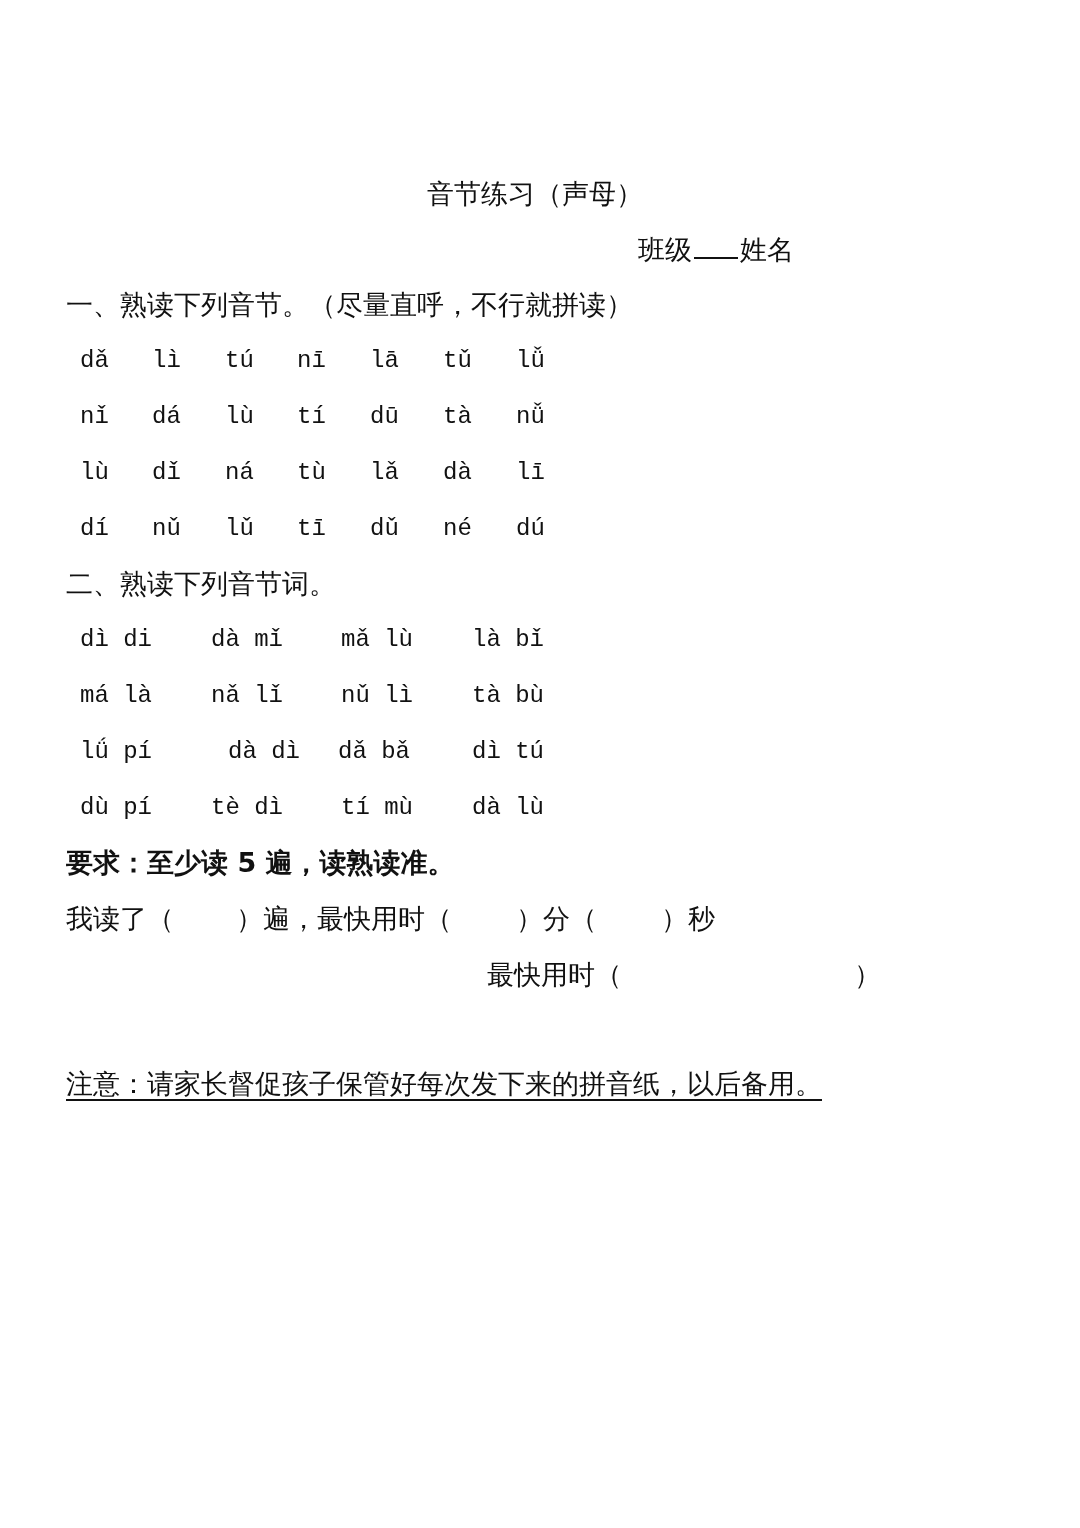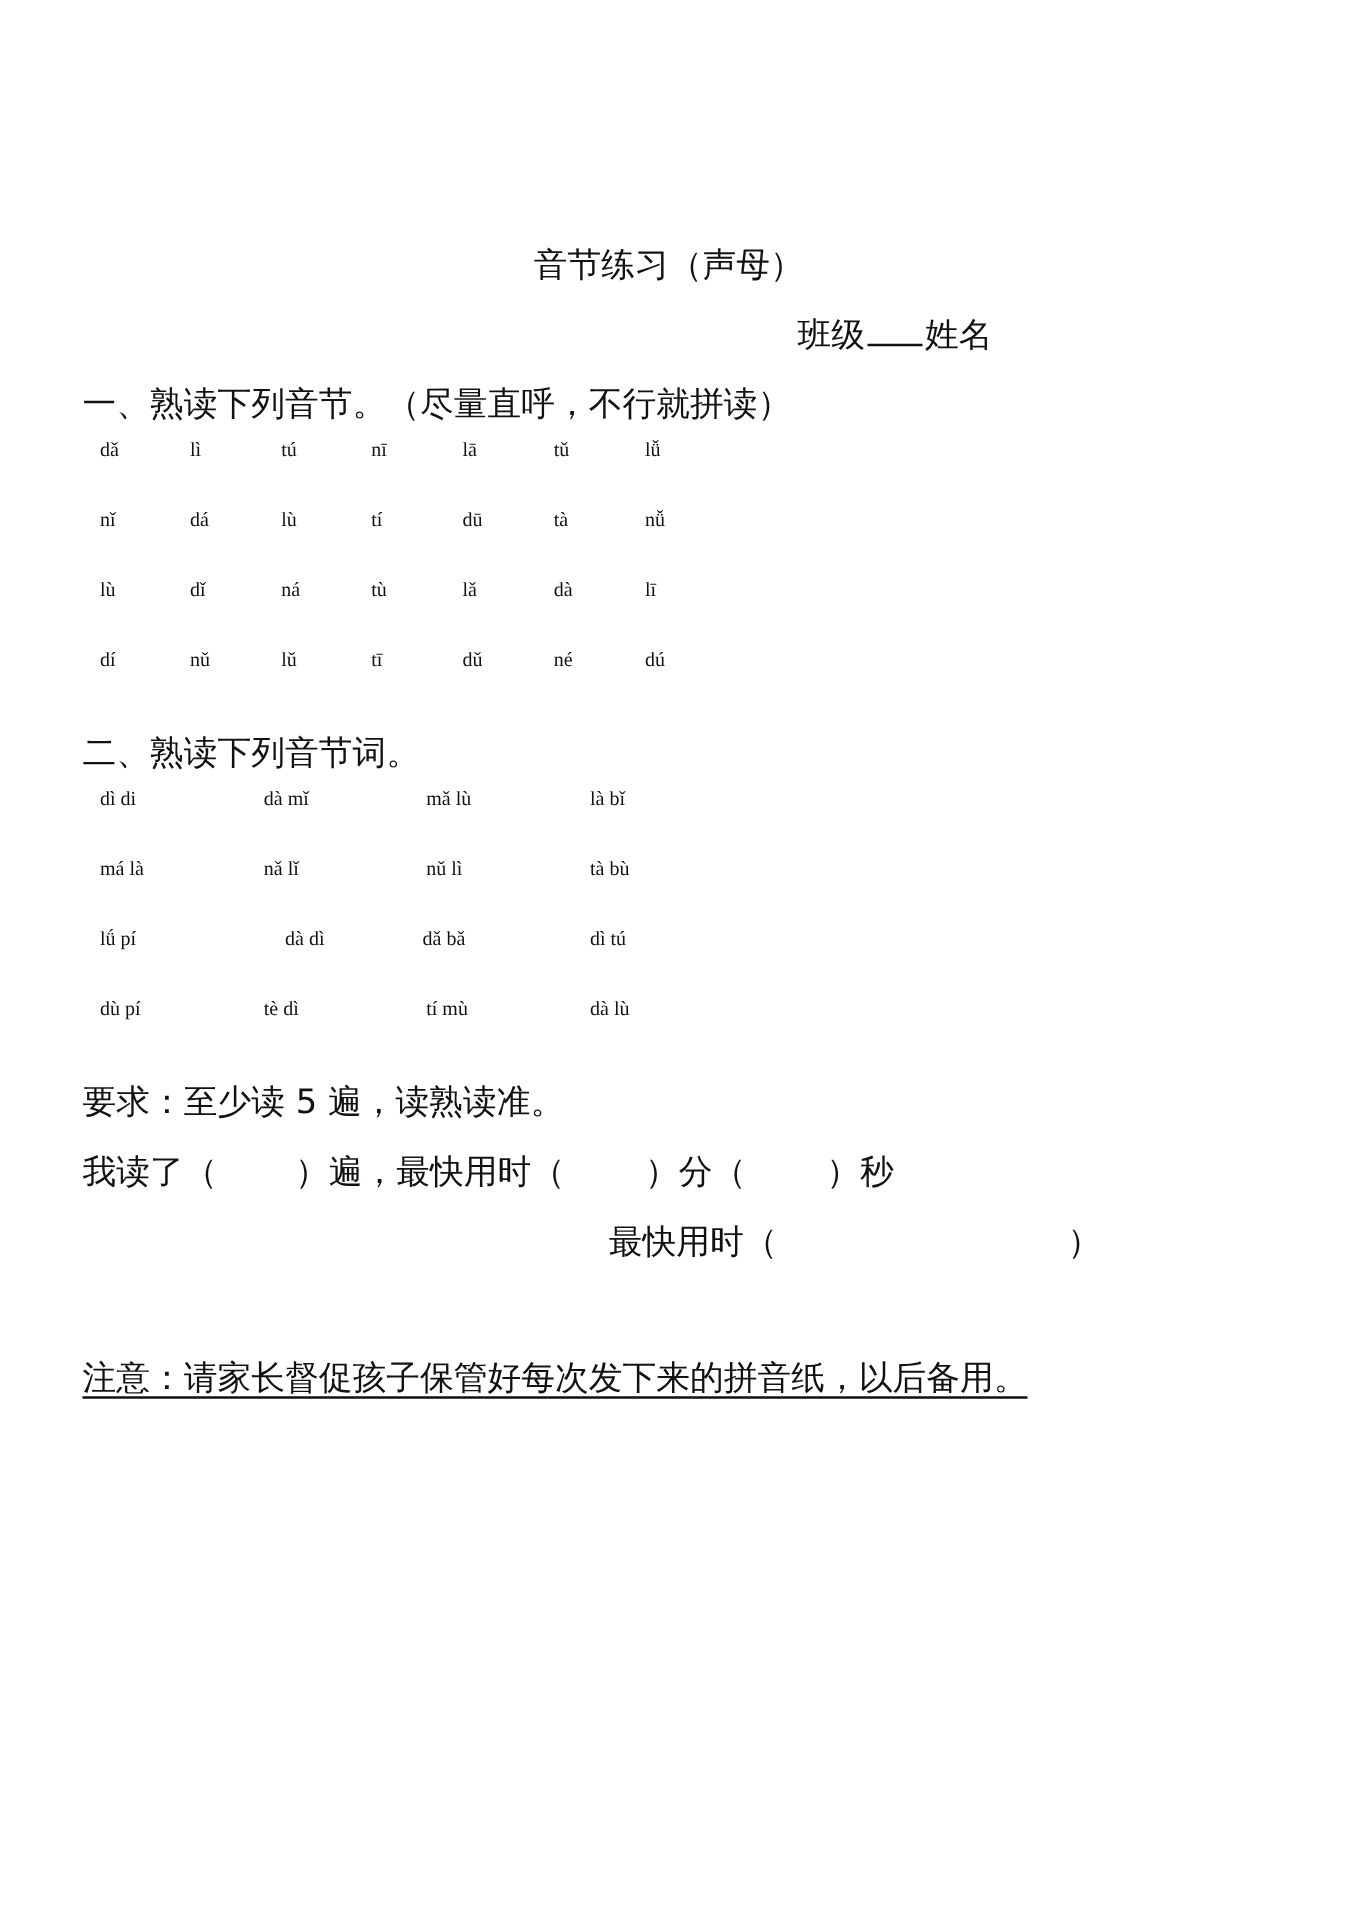--- a/index.html
+++ b/index.html
@@ -2,28 +2,28 @@
 <html><head>
 <meta charset="utf-8">
 <style>
   html, body { margin: 0; padding: 0; background: #ffffff; }
   body {
     width: 1080px; height: 1528px; position: relative; overflow: hidden;
     color: #111111;
     font-family: "DejaVu Serif", "Liberation Serif", serif;
   }
   .abs { position: absolute; white-space: nowrap; }
-  .cjk { font-family: "DejaVu Sans", "Liberation Sans", sans-serif; font-size: 27px; line-height: 36px; margin-top: 19px; }
+  .cjk { font-family: "DejaVu Sans", "Liberation Sans", sans-serif; font-size: 27px; line-height: 36px; }
   .title { left: 427px; top: 176px; }
   .classname { left: 638px; top: 232px; }
   .blank-line { display: inline-block; width: 44px; border-bottom: 2px solid #111; height: 24px; vertical-align: baseline; margin: 0 2px; }
   .heading { left: 66px; }
   .pinyin-grid { position: absolute; left: 80px; }
   .pinyin-row { position: absolute; left: 0; height: 40px; white-space: nowrap; }
-  .py { position: absolute; top: 0; font-family: Liberation Serif, serif; font-size: 16px; line-height: 40px; }
+  .py { position: absolute; top: 0; font-family: Liberation Mono, monospace; font-size: 24px; line-height: 40px; }
   .note { left: 66px; top: 1066px; text-decoration: underline; text-underline-offset: 6px; }
   .paren-gap { display: inline-block; }
 </style>
 </head>
 <body>
 
 <div class="abs cjk title">音节练习（声母）</div>
 
 <div class="abs cjk classname">
   <span>班级</span><span class="blank-line"></span><span>姓名</span>
@@ -92,21 +92,21 @@
     <span class="py" style="left:392px">dì tú</span>
   </div>
   <div class="pinyin-row" style="top:168px;">
     <span class="py" style="left:0px">dù pí</span>
     <span class="py" style="left:131px">tè dì</span>
     <span class="py" style="left:261px">tí mù</span>
     <span class="py" style="left:392px">dà lù</span>
   </div>
 </div>
 
-<div class="abs cjk heading" style="top:845px;">要求：至少读 5 遍，读熟读准。</div>
+<div class="abs cjk heading" style="top:845px;font-weight:bold;">要求：至少读 5 遍，读熟读准。</div>
 
 <div class="abs cjk heading" style="top:901px;">
   <span>我读了（</span><span class="paren-gap" style="width:62px"></span><span>）遍，最快用时（</span><span class="paren-gap" style="width:64px"></span><span>）分（</span><span class="paren-gap" style="width:64px"></span><span>）秒</span>
 </div>
 
 <div class="abs cjk" style="left:487px; top:957px;">
   <span>最快用时（</span><span class="paren-gap" style="width:232px"></span><span>）</span>
 </div>
 
 <div class="abs cjk note">注意：请家长督促孩子保管好每次发下来的拼音纸，以后备用。</div>

